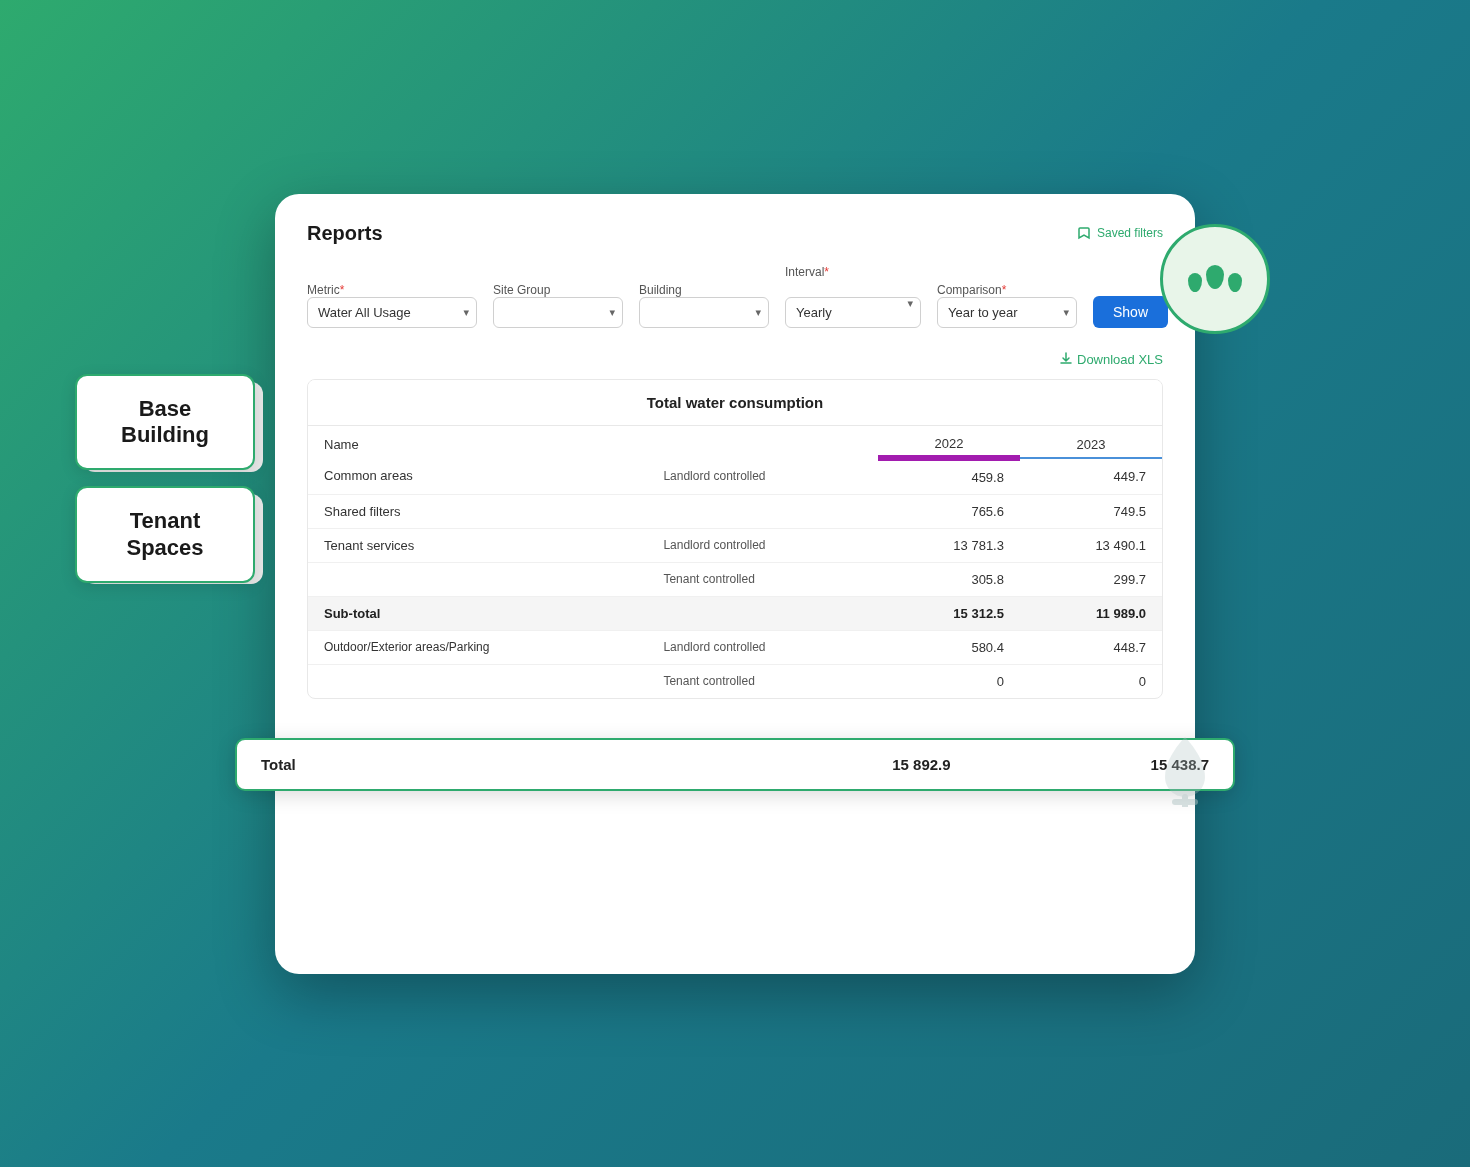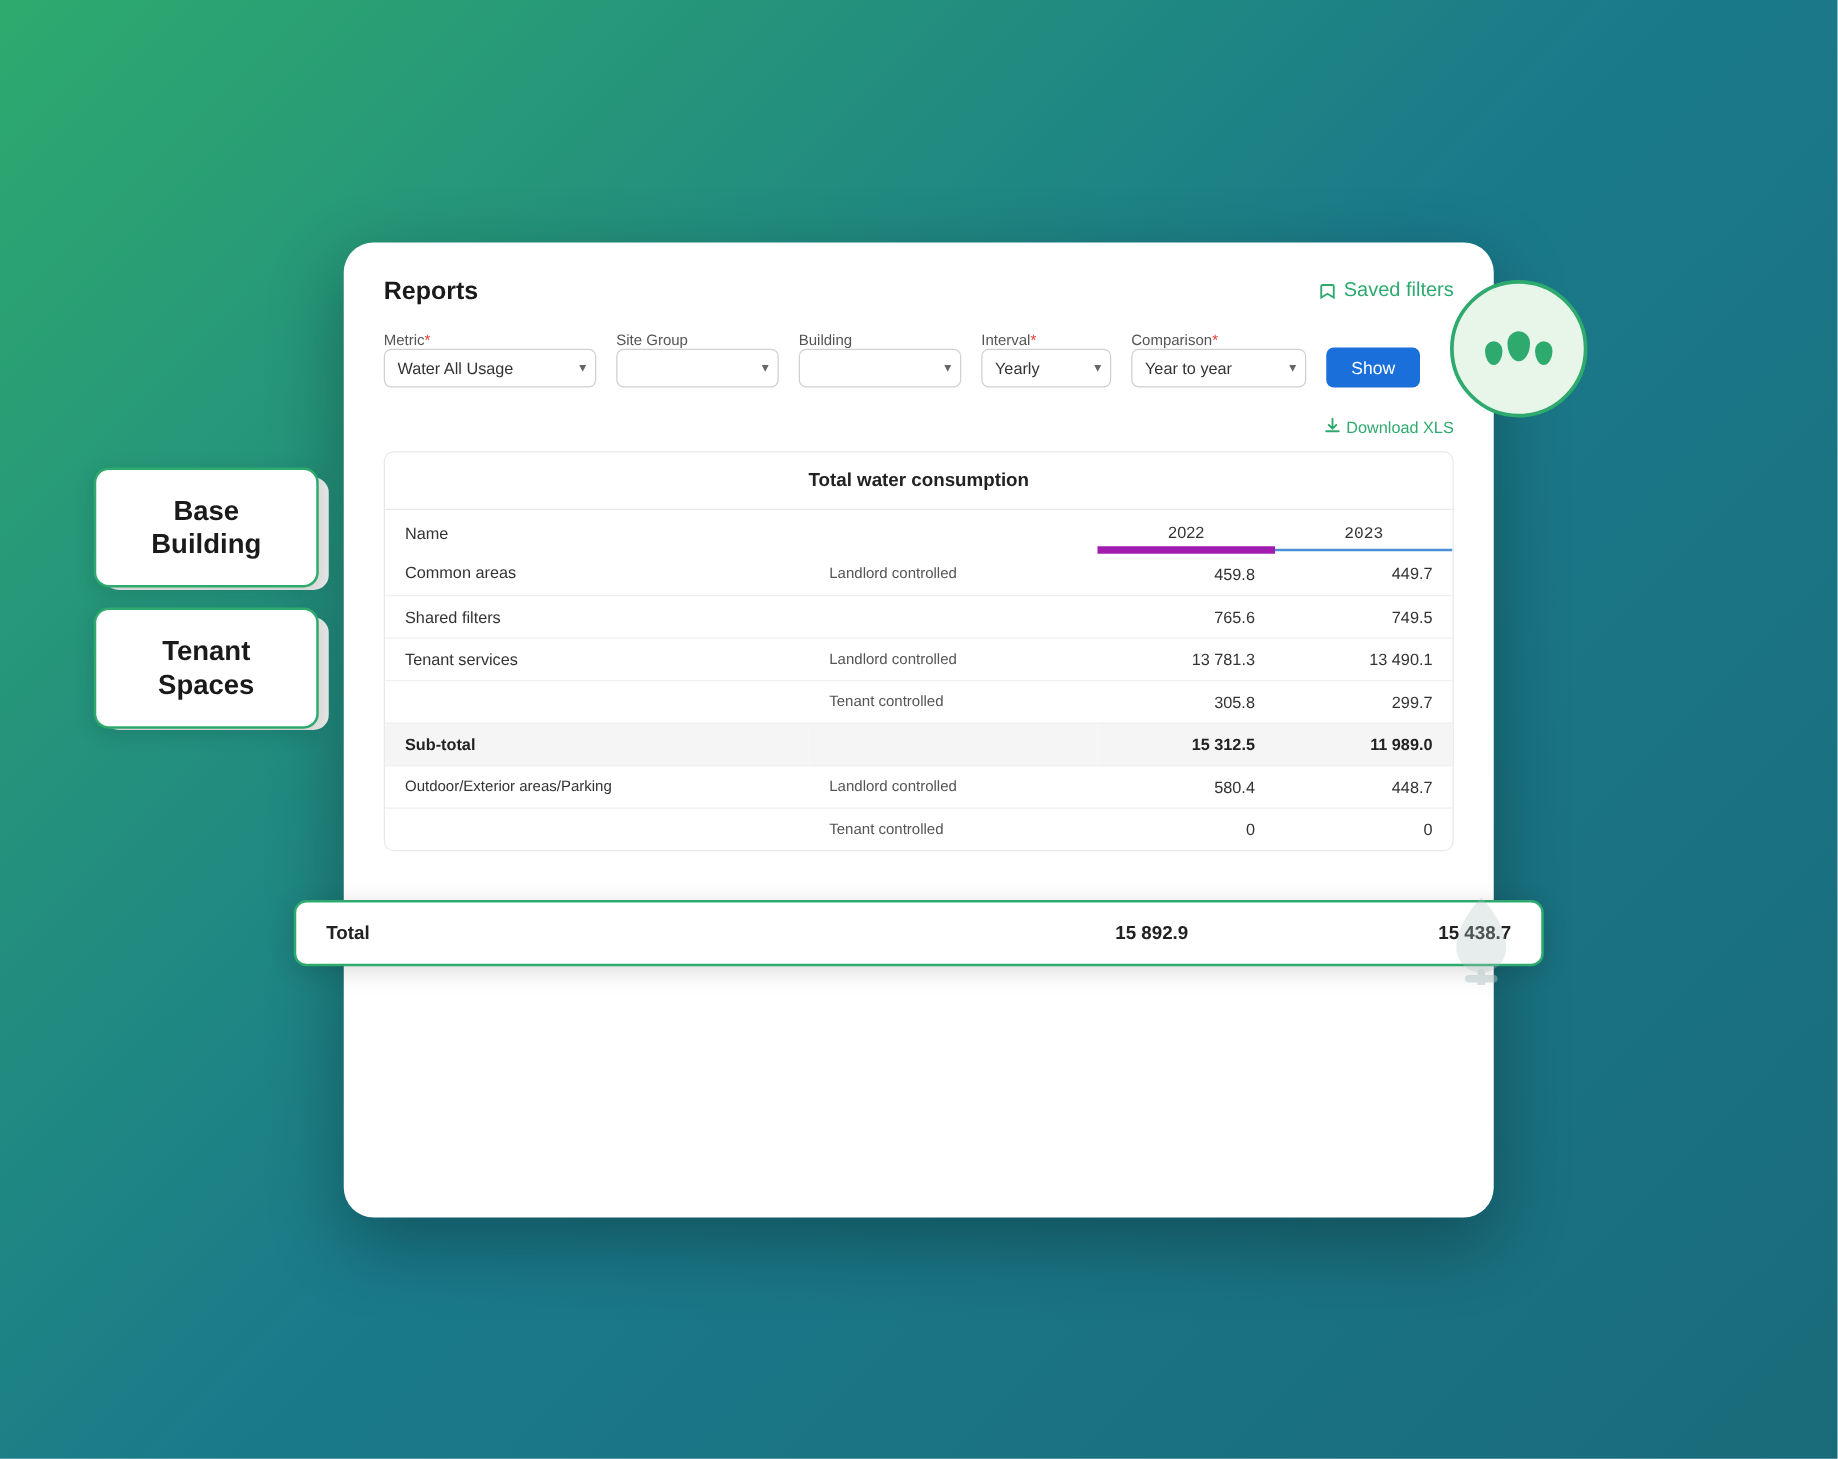--- a/index.html
+++ b/index.html
@@ -35,21 +35,21 @@
     .reports-title {
       font-size: 20px;
       font-weight: 600;
       color: #1a1a1a;
     }
     .saved-filters-btn {
       display: flex;
       align-items: center;
       gap: 6px;
       color: #2eaa6e;
-      font-size: 16px;
+      font-size: 12px;
       cursor: pointer;
       border: none;
       background: none;
     }
     
     .filters-row {
       display: flex;
       gap: 16px;
       align-items: flex-end;
       margin-bottom: 24px;
@@ -344,21 +344,21 @@
             <select style="width:130px;">
               <option value=""></option>
             </select>
           </div>
         </div>
         <div class="filter-group">
           <label class="filter-label">
             <span>Interval</span><span class="required">*</span>
           </label>
           <div class="select-wrapper">
-            <select style="width:104px;">
+            <select style="width:136px;margin-top:18px;">
               <option>Yearly</option>
               <option>Monthly</option>
               <option>Quarterly</option>
             </select>
           </div>
         </div>
         <div class="filter-group">
           <label class="filter-label">
             <span>Comparison</span><span class="required">*</span>
           </label>
@@ -383,21 +383,21 @@
 
       <div class="table-section">
         <div class="table-title">Total water consumption</div>
         <table>
           <thead>
             <tr>
               <th colspan="2" style="padding:10px 16px 4px; font-weight:400; color:#333;">
                 <span>Name</span>
               </th>
               <th class="year-header" style="padding:10px 16px 4px; text-align:center; border-bottom:6px solid #a21caf;">2022</th>
-              <th class="year-header" style="padding:10px 16px 4px; text-align:center; border-bottom:2px solid #4a90d9;font-family:Liberation Mono, monospace;">2023</th>
+              <th class="year-header" style="padding:10px 16px 4px; text-align:center; border-bottom:2px solid #4a90d9;">2023</th>
             </tr>
           </thead>
           <tbody>
 
             <tr class="row-main">
               <td>Common areas</td>
               <td style="color:#555; font-size:12px;">Landlord controlled</td>
               <td class="right">459.8</td>
               <td class="right">449.7</td>
             </tr>

